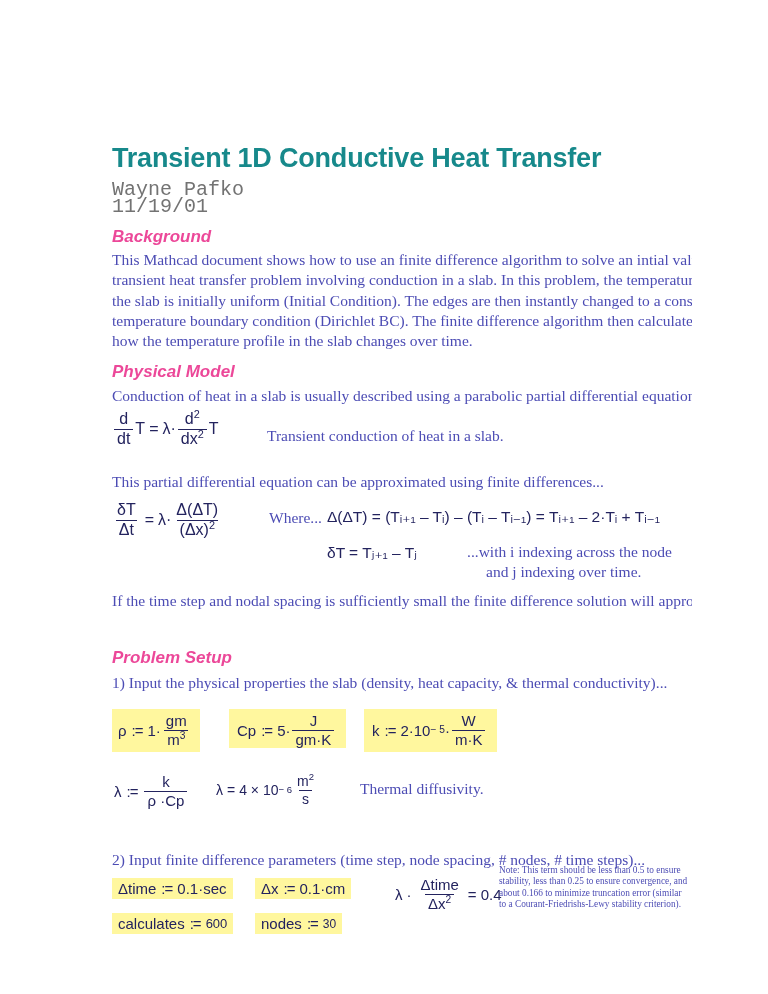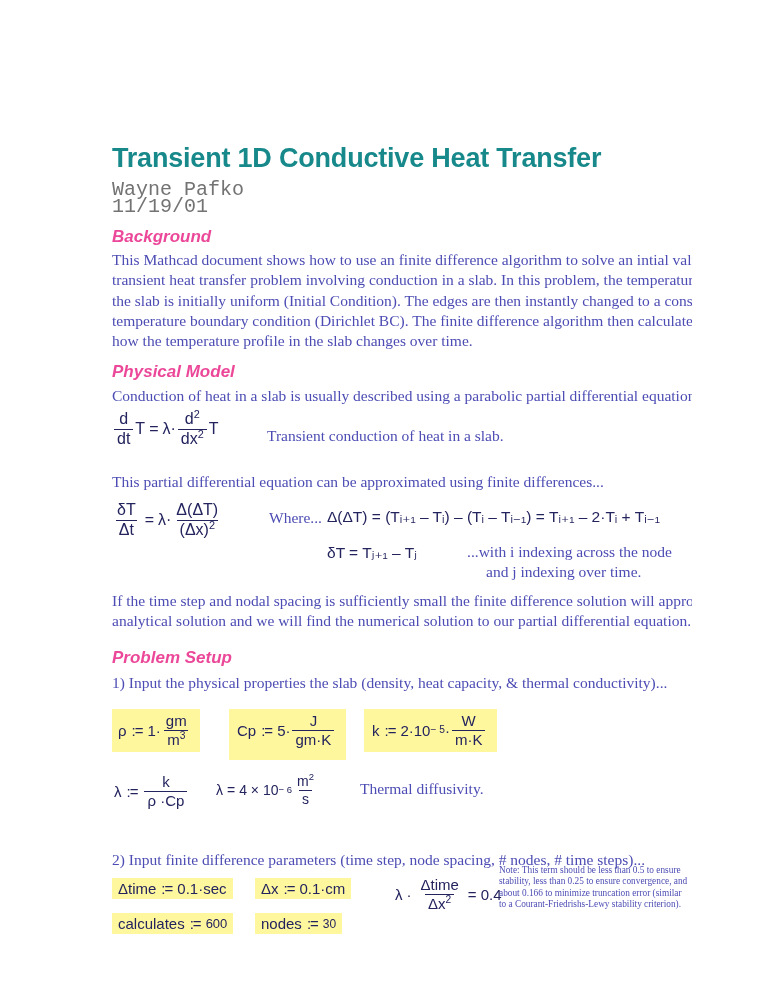--- a/index.html
+++ b/index.html
@@ -184,40 +184,39 @@
   </div>
 
   <div class="mathlabel" style="top:462px; left:157px;">Where...</div>
   <div class="mathlabel sans" style="top:461px; left:215px; font-size:15.5px;">Δ(ΔT) = (Tᵢ₊₁ – Tᵢ) – (Tᵢ – Tᵢ₋₁) = Tᵢ₊₁ – 2·Tᵢ + Tᵢ₋₁</div>
   <div class="mathlabel sans" style="top:497px; left:215px; font-size:15.5px;">δT = Tⱼ₊₁ – Tⱼ</div>
   <div class="mathlabel" style="top:496px; left:355px;">...with i  indexing across the node</div>
   <div class="mathlabel" style="top:516px; left:374px;">and j  indexing over time.</div>
 
   <div class="para" style="top:544px;">
     <div>If the time step and nodal spacing is sufficiently small the finite difference solution will approach the</div>
-    <div>analytical solution and we will find the numerical solution to our partial differential equation.</div>
   </div>
 
   <div class="section-head" style="top:601px;">Problem Setup</div>
   <div class="para" style="top:626px;">
     <div>1) Input the physical properties the slab (density, heat capacity, &amp; thermal conductivity)...</div>
   </div>
 
   <div class="math hl" style="top:662px; left:0px; padding:4px 8px 4px 6px;">
     <span>ρ</span>
     <span class="opdef">:=</span>
     <span>1</span>
     <span>·</span>
     <span class="frac">
       <span class="num">gm</span>
       <span class="den"><span>m</span><sup class="s">3</sup></span>
     </span>
   </div>
 
-  <div class="math hl" style="top:662px; left:117px; padding:4px 10px 12px 8px;">
+  <div class="math hl" style="top:662px; left:117px; padding:4px 10px 0 8px;">
     <span>Cp</span>
     <span class="opdef">:=</span>
     <span>5</span>
     <span>·</span>
     <span class="frac">
       <span class="num">J</span>
       <span class="den">gm·K</span>
     </span>
   </div>
 

